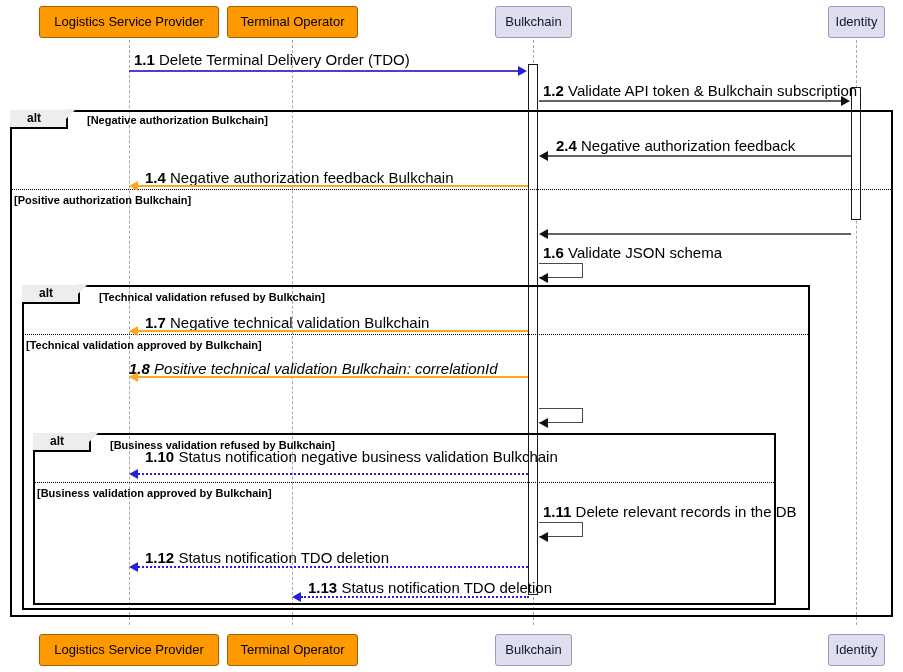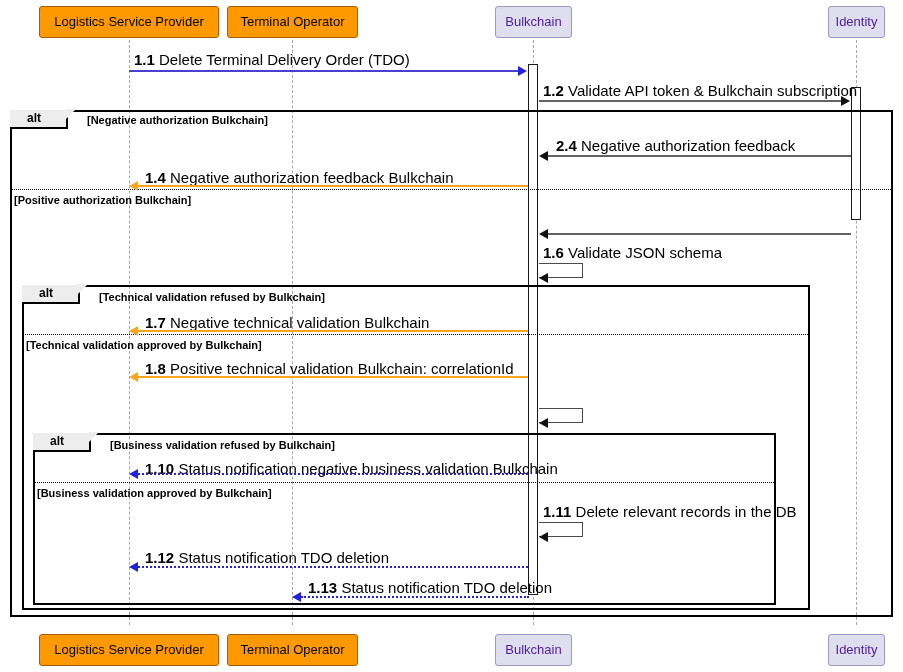--- a/index.html
+++ b/index.html
@@ -10,21 +10,21 @@
   }
   #stage{position:absolute;left:0;top:0;width:802px;height:672px;}
 
   
   .participant{
     position:absolute;box-sizing:border-box;
     height:32px;line-height:30px;text-align:center;
     border-radius:3px;font-size:13px;white-space:nowrap;
   }
   .p-actor{background:#FF9900;border:1px solid #A85C00;color:#000;}
-  .p-system{background:#DEDEEE;border:1px solid #9A9ABF;color:#4c1d95;}
+  .p-system{background:#DEDEEE;border:1px solid #9A9ABF;color:#0f172a;}
 
   
   .lifeline{
     position:absolute;width:0;border-left:1px dashed #A8A8A8;
   }
 
   
   .activation{
     position:absolute;width:10px;box-sizing:border-box;
     background:#ffffff;border:1px solid #1a1a1a;
@@ -154,31 +154,31 @@
   <div class="selfloop" style="left:539px;top:263px;width:44px;height:15px;"></div>
   <div class="arrowhead ah-left" style="left:539px;top:273px;border-right-color:#111111;"></div>
 
   <div class="msg-text" style="left:145px;top:316px;">
     <span class="msg-num">1.7</span> 
     <span>Negative technical validation Bulkchain</span>
   </div>
   <div class="msg-line msg-solid" style="left:138px;top:330px;width:390px;border-color:#FFA51E;"></div>
   <div class="arrowhead ah-left" style="left:129px;top:326px;border-right-color:#FFA51E;"></div>
 
-  <div class="msg-text" style="left:145px;top:362px;">
+  <div class="msg-text" style="left:129px;top:362px;font-style:italic;">
     <span class="msg-num">1.8</span> 
     <span>Positive technical validation Bulkchain: correlationId</span>
   </div>
   <div class="msg-line msg-solid" style="left:138px;top:376px;width:390px;border-color:#FFA51E;"></div>
   <div class="arrowhead ah-left" style="left:129px;top:372px;border-right-color:#FFA51E;"></div>
 
   <div class="selfloop" style="left:539px;top:408px;width:44px;height:15px;"></div>
   <div class="arrowhead ah-left" style="left:539px;top:418px;border-right-color:#111111;"></div>
 
-  <div class="msg-text" style="left:145px;top:462px;">
+  <div class="msg-text" style="left:145px;top:450px;">
     <span class="msg-num">1.10</span> 
     <span>Status notification negative business validation Bulkchain</span>
   </div>
   <div class="msg-line msg-dotted" style="left:138px;top:473px;width:390px;border-color:#2222DD;"></div>
   <div class="arrowhead ah-left" style="left:129px;top:469px;border-right-color:#2222DD;"></div>
 
   <div class="msg-text" style="left:543px;top:505px;">
     <span class="msg-num">1.11</span> 
     <span>Delete relevant records in the DB</span>
   </div>

